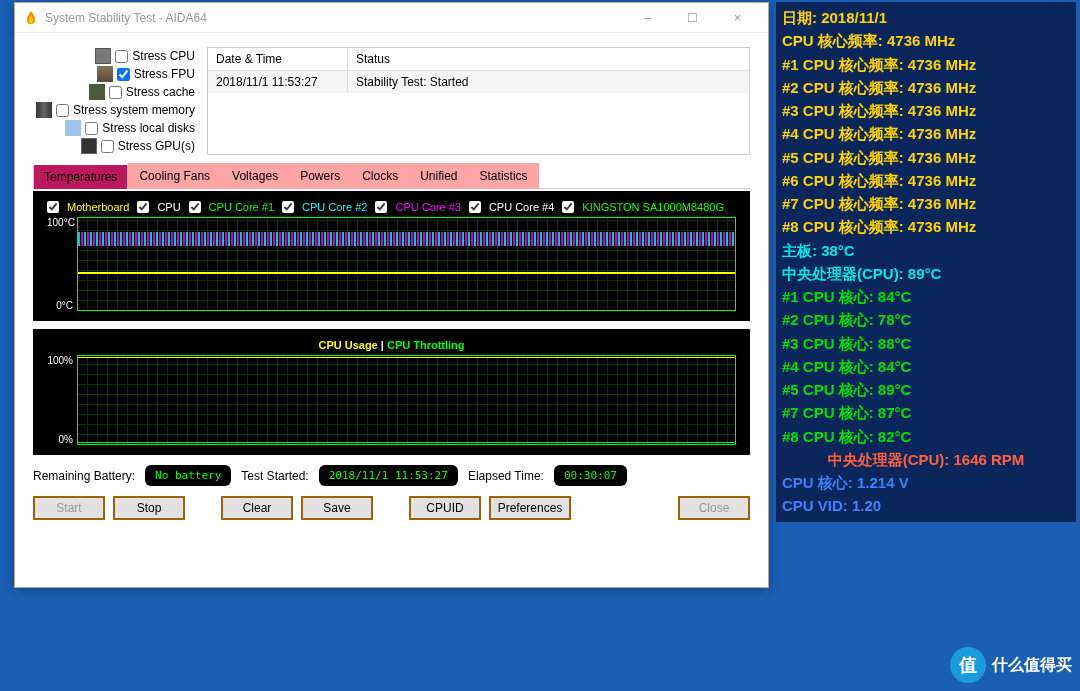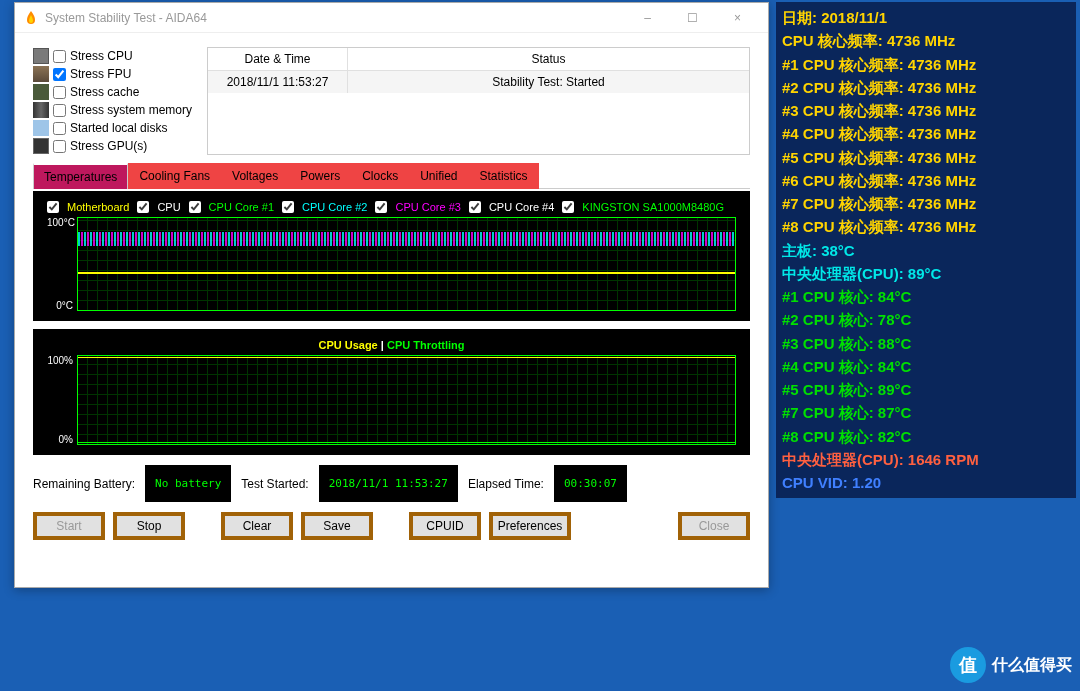--- a/index.html
+++ b/index.html
@@ -6,65 +6,65 @@
 body { font-family: "Segoe UI", Tahoma, sans-serif; font-size: 12px; background: #1a5fb4; width: 1080px; height: 691px; overflow: hidden; position: relative; }
 .window { position: absolute; left: 14px; top: 2px; width: 755px; height: 586px; background: #fff; border: 1px solid #aaa; box-shadow: 0 2px 10px rgba(0,0,0,0.3); }
 .titlebar { height: 30px; display: flex; align-items: center; padding: 0 8px; background: #fff; border-bottom: 1px solid #eee; }
 .flame-icon { width: 16px; height: 16px; margin-right: 6px; }
 .title { flex: 1; color: #999; font-size: 12px; }
 .win-controls { display: flex; }
 .win-btn { width: 45px; height: 28px; display: flex; align-items: center; justify-content: center; color: #999; cursor: pointer; }
 .content { padding: 14px 18px; }
 .top-section { display: flex; gap: 12px; margin-bottom: 8px; }
 .stress-options { width: 162px; }
-.stress-row { display: flex; align-items: center; height: 18px; gap: 4px; }
+.stress-row { display: flex; align-items: center; height: 18px; gap: 4px; justify-content: flex-end; }
 .sicon { width: 16px; height: 16px; display: inline-block; }
 .sicon-cpu { background: #7a7a7a; border: 1px solid #555; }
 .sicon-fpu { background: linear-gradient(#8b7355, #5a4a3a); }
 .sicon-cache { background: #4a5a3a; }
 .sicon-mem { background: linear-gradient(90deg, #333, #666, #333); }
 .sicon-disk { background: #9ec5e8; }
 .sicon-gpu { background: #333; border: 1px solid #666; }
 .cb { width: 13px; height: 13px; }
 .log-table { flex: 1; border: 1px solid #ccc; font-size: 12px; }
 .log-header { display: flex; background: #fff; border-bottom: 1px solid #e0e0e0; }
-.log-cell { padding: 4px 8px; text-align: center; }
+.log-cell { padding: 4px 8px; }
 .col-dt { width: 140px; border-right: 1px solid #e0e0e0; }
 .col-st { flex: 1; }
 .log-row { display: flex; background: #f5f5f5; }
 .tabs { display: flex; border-bottom: 1px solid #ccc; margin-top: 6px; }
-.tab { padding: 5px 10px; border: 1px solid transparent; border-bottom: none; cursor: pointer; font-size: 12px; background: #ef4444; margin-bottom: -1px; }
+.tab { padding: 5px 10px; border: 1px solid transparent; border-bottom: none; cursor: pointer; font-size: 12px; background: #fca5a5; margin-bottom: -1px; }
 .tab.active { border-color: #ccc; background: #be185d; border-top: 2px solid #fff; }
 .graph-panel { background: #000; padding: 10px 14px; margin-top: 2px; }
 .legend { display: flex; flex-wrap: wrap; gap: 2px 8px; align-items: center; margin-bottom: 4px; }
 .legend-item { display: flex; align-items: center; gap: 8px; color: #fff; font-size: 11px; }
 .lcb { width: 12px; height: 12px; accent-color: #fff; }
 .graph-container { position: relative; display: flex; }
 .y-label { color: #fff; font-size: 10px; width: 30px; text-align: right; padding-right: 4px; }
 .graph { flex: 1; height: 94px; background: #000; border: 1px solid #0f0; position: relative; overflow: hidden; }
 .graph-grid { position: absolute; inset: 0; background-image:
   repeating-linear-gradient(0deg, transparent, transparent 9px, #003300 9px, #003300 10px),
   repeating-linear-gradient(90deg, transparent, transparent 9px, #003300 9px, #003300 10px); }
 .temp-line { position: absolute; left: 0; right: 0; height: 2px; }
 .temp-yellow { background: #ff0; top: 54px; }
 .temp-cyan { position: absolute; left:0; right:0; top: 14px; height: 14px; background: repeating-linear-gradient(90deg, #0ff 0 2px, transparent 2px 3px, #f0f 3px 5px, transparent 5px 6px); opacity:0.8; }
 .r-labels { position: absolute; right: -28px; top: 0; font-size: 10px; }
 .graph2 .graph { height: 90px; }
 .graph2-title { text-align: center; color: #fff; font-size: 11px; margin-bottom: 4px; font-weight: bold; }
 .status-row { display: flex; align-items: center; gap: 10px; margin-top: 10px; font-size: 12px; }
-.status-val { background: #000; color: #0f0; padding: 12px 10px; font-family: monospace; font-size: 11px; }
+.status-val { background: #000; color: #0f0; padding: 4px 10px; font-family: monospace; font-size: 11px; border-radius: 6px; }
 .button-row { display: flex; gap: 8px; margin-top: 10px; }
-.btn { padding: 3px 0; width: 72px; text-align: center; border: 4px solid #a16207; background: #e1e1e1; cursor: pointer; font-size: 12px; }
+.btn { padding: 3px 0; width: 72px; text-align: center; border: 2px solid #a16207; background: #e1e1e1; cursor: pointer; font-size: 12px; }
 .btn:disabled { color: #999; }
 .spacer { flex: 1; }
 .overlay { position: absolute; left: 776px; top: 2px; width: 300px; font-family: "Microsoft YaHei", sans-serif; font-size: 15px; font-weight: bold; background: rgba(0,0,32,0.6); padding: 4px 6px; line-height: 1.55; }
 .ov-yellow { color: #ffd400; }
 .ov-cyan { color: #00e8e8; }
 .ov-green { color: #00e000; }
-.ov-red { color: #ff6040; }
+.ov-red { color: #ff6040; text-align: center; }
 .ov-blue { color: #4080ff; }
 .watermark { position: absolute; right: 8px; bottom: 8px; display: flex; align-items: center; gap: 6px; color: #fff; font-size: 16px; font-weight: bold; }
 .wm-circle { width: 36px; height: 36px; border-radius: 50%; background: #1a9be0; color: #fff; display: flex; align-items: center; justify-content: center; font-size: 18px; }
 </style>
 </head>
 <body>
 
 <div class="window">
   <div class="titlebar">
     <svg class="flame-icon" viewBox="0 0 16 16">
@@ -98,21 +98,21 @@
             <span>Stress cache</span>
           </div>
         <div class="stress-row">
             <span class="sicon sicon-mem"></span>
             <input type="checkbox" class="cb" style="">
             <span>Stress system memory</span>
           </div>
         <div class="stress-row">
             <span class="sicon sicon-disk"></span>
             <input type="checkbox" class="cb" style="">
-            <span>Started local disks</span>
+            <span>Stress local disks</span>
           </div>
         <div class="stress-row">
             <span class="sicon sicon-gpu"></span>
             <input type="checkbox" class="cb" style="">
             <span>Stress GPU(s)</span>
           </div>
       </div>
       <div class="log-table">
         <div class="log-header">
           <div class="log-cell col-dt">Date &amp; Time</div>
@@ -246,19 +246,20 @@
   <div class="ov-cyan">主板: 38°C</div>
   <div class="ov-cyan">中央处理器(CPU): 89°C</div>
   <div class="ov-green">#1 CPU 核心: 84°C</div>
   <div class="ov-green">#2 CPU 核心: 78°C</div>
   <div class="ov-green">#3 CPU 核心: 88°C</div>
   <div class="ov-green">#4 CPU 核心: 84°C</div>
   <div class="ov-green">#5 CPU 核心: 89°C</div>
   <div class="ov-green">#7 CPU 核心: 87°C</div>
   <div class="ov-green">#8 CPU 核心: 82°C</div>
   <div class="ov-red">中央处理器(CPU): 1646 RPM</div>
+  <div class="ov-blue">CPU 核心: 1.214 V</div>
   <div class="ov-blue">CPU VID: 1.20</div>
 </div>
 
 <div class="watermark">
   <div class="wm-circle">值</div>
   <span>什么值得买</span>
 </div>
 
 </body></html>

